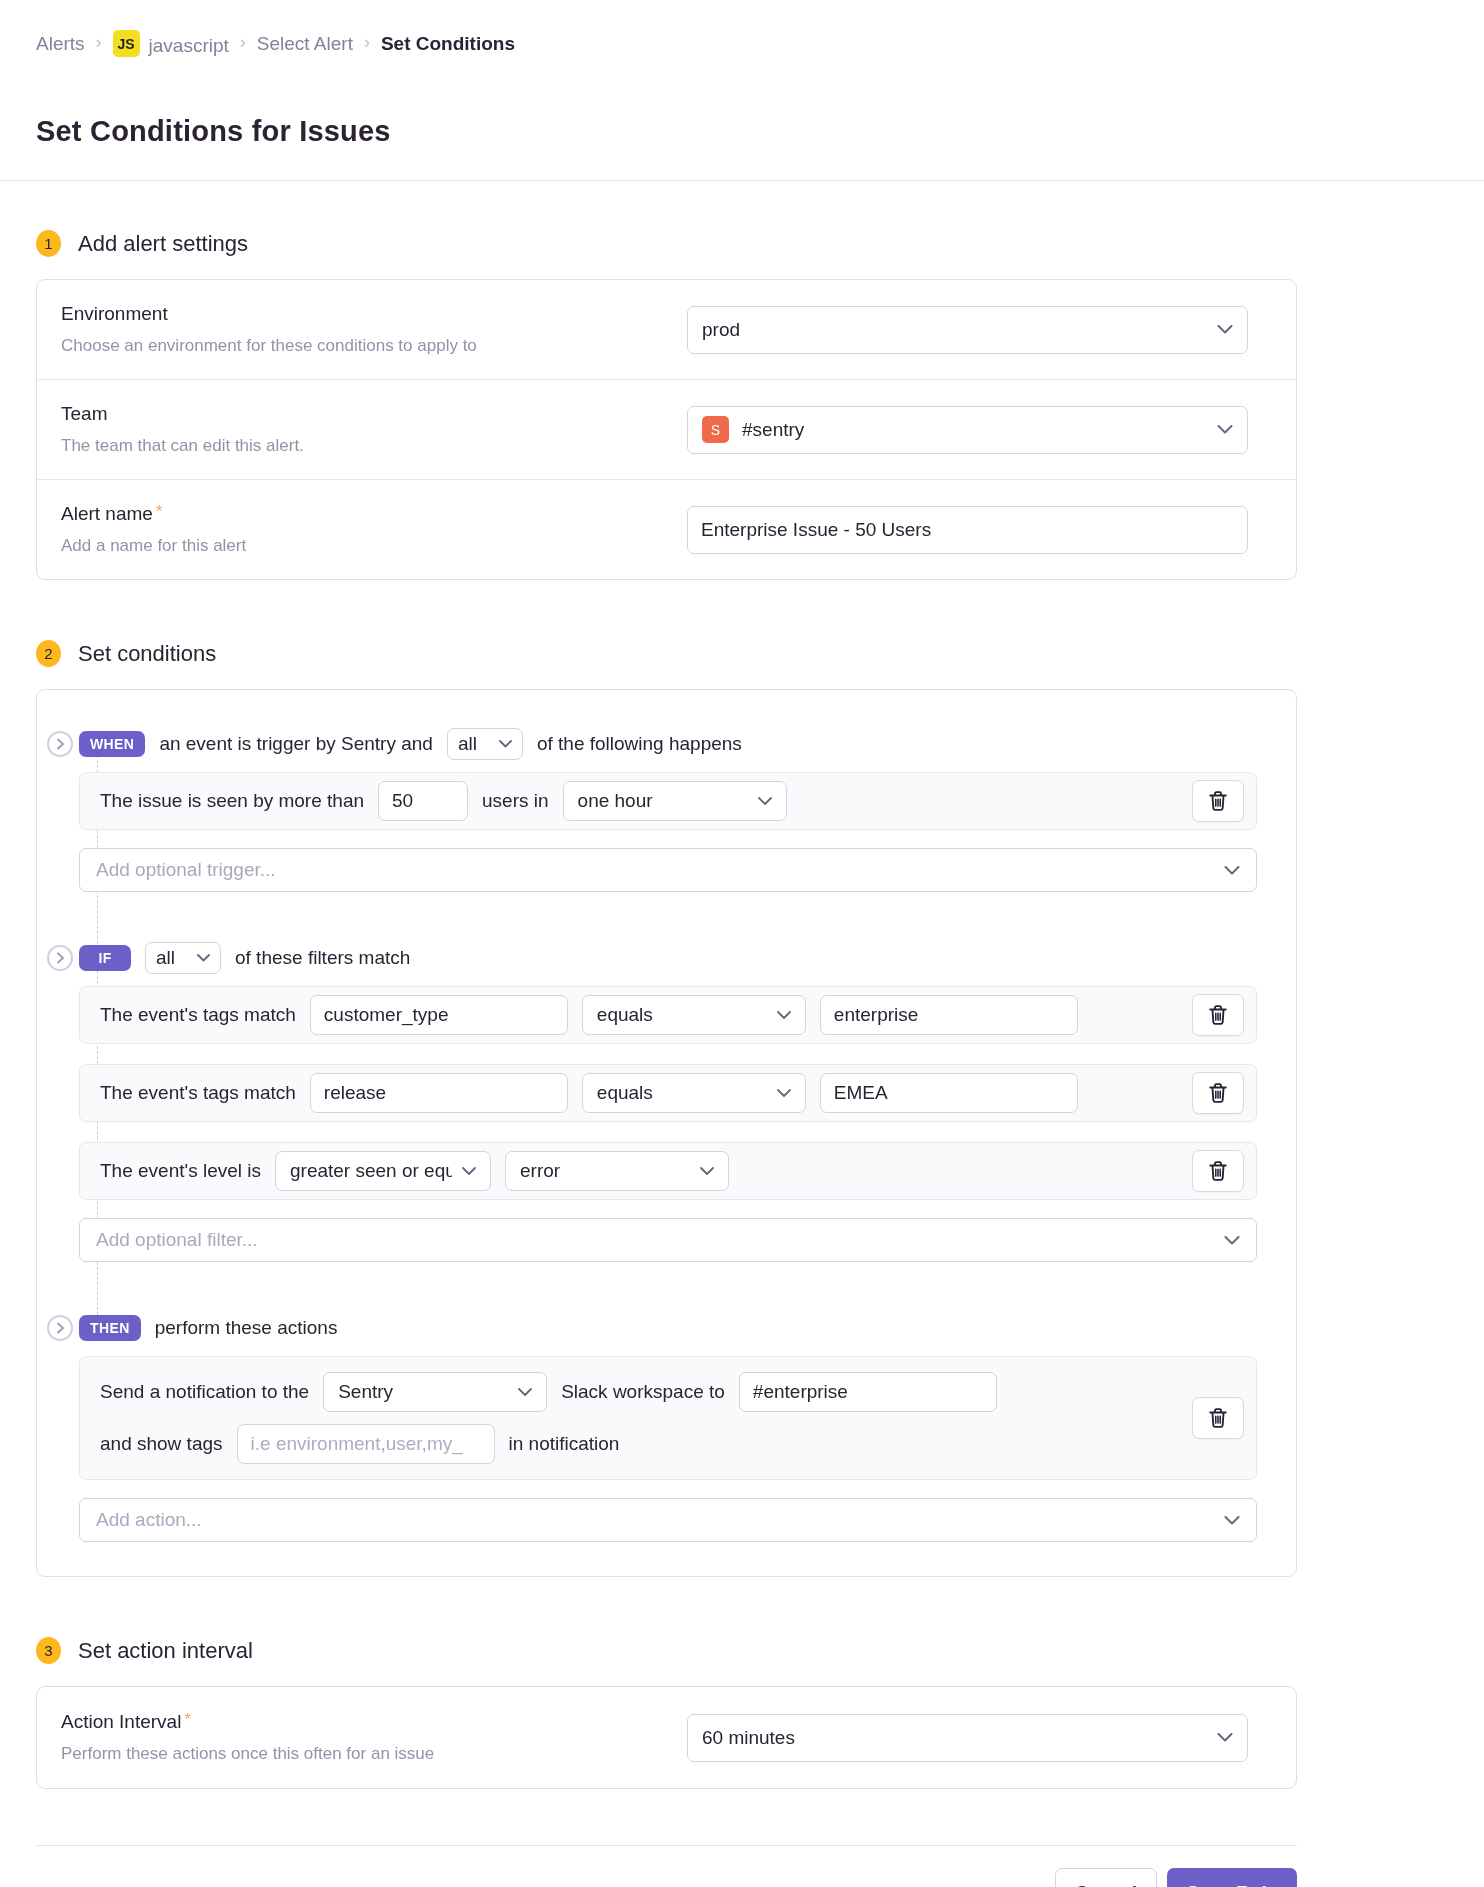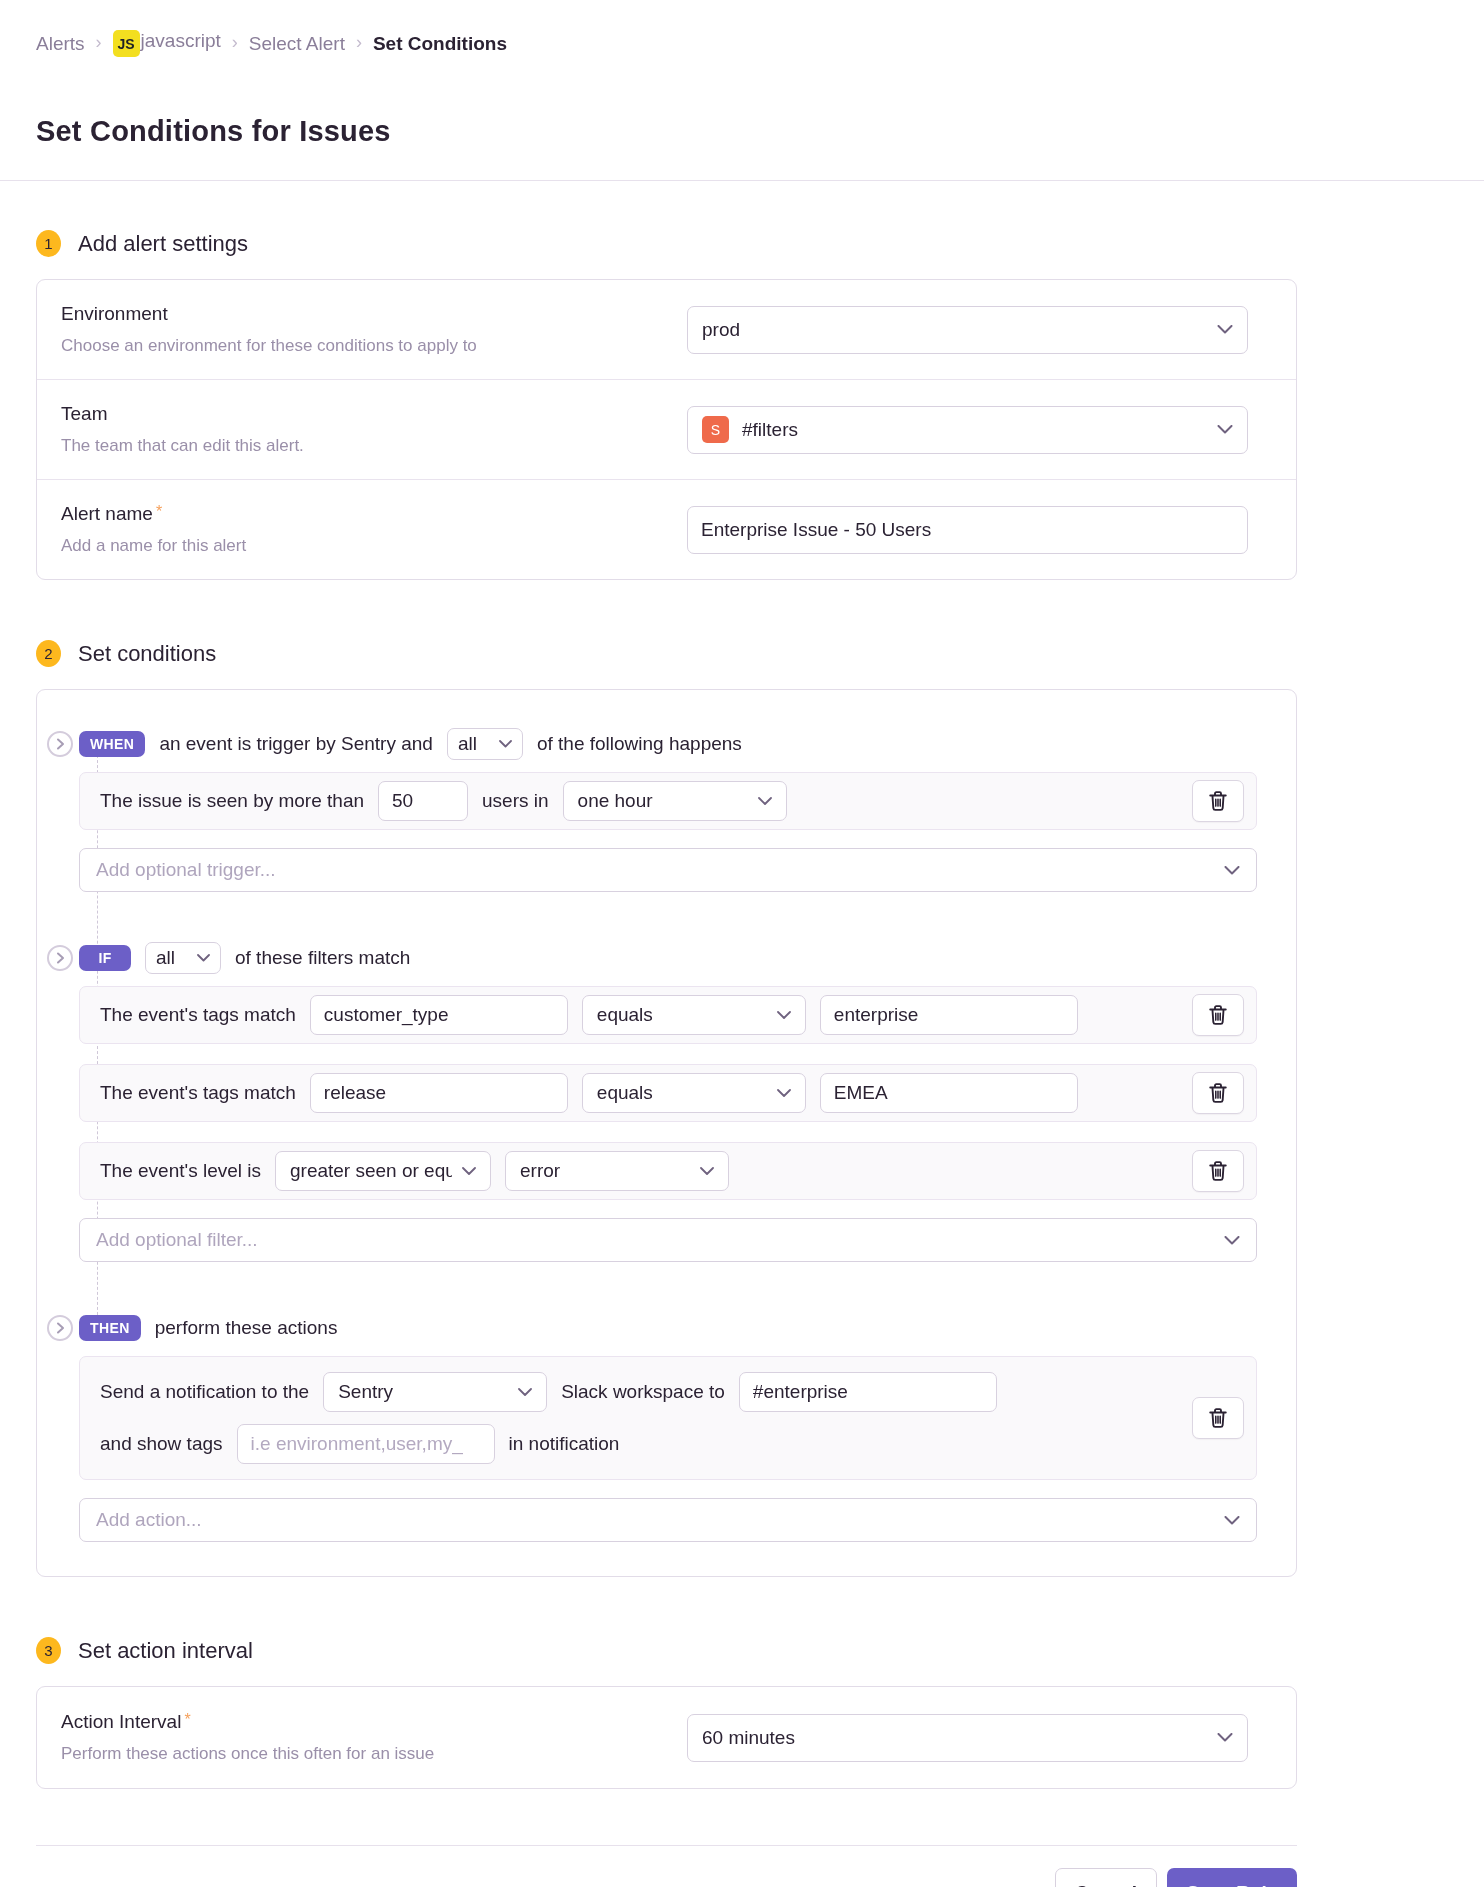--- a/index.html
+++ b/index.html
@@ -15,21 +15,21 @@
   .header { padding-top: 30px; }
   .breadcrumb { display: flex; align-items: center; gap: 11px; margin-left: 36px; font-size: 19px; color: #8A7E99; }
   .crumb { color: #8A7E99; text-decoration: none; cursor: pointer; }
   .crumb-current { color: #2B2233; font-weight: 600; }
   .crumb-sep { color: #C4BBCE; font-size: 18px; font-weight: 400; transform: translateY(-1px); }
   .js-badge {
     width: 27px; height: 27px; border-radius: 5px; background: #F3DF20;
     color: #1E2126; font-weight: bold; font-size: 14px;
     display: flex; align-items: center; justify-content: center;
   }
-  .project-crumb { display: flex; align-items: flex-start; gap: 1px; }
+  .project-crumb { display: flex; align-items: flex-end; gap: 9px; }
   .page-title { margin: 58px 0 0 36px; font-size: 29px; font-weight: 600; color: #2B2233; letter-spacing: .2px; }
   .header-divider { margin-top: 32px; border-bottom: 1px solid #E7E1EC; }
 
   
   .main { width: 1261px; margin-left: 36px; }
   .section-head { display: flex; align-items: center; gap: 17px; margin: 49px 0 22px 0; }
   .section-head.later { margin-top: 60px; }
   .step-circle {
     width: 25px; height: 27px; border-radius: 50%; background: #FDB81E;
     color: #2B2233; font-size: 15px; display: flex; align-items: center; justify-content: center;
@@ -170,21 +170,21 @@
     </div>
 
     <div class="settings-row">
       <div>
         <div class="field-label">Team</div>
         <div class="field-desc">The team that can edit this alert.</div>
       </div>
       <div class="select sel-lg">
         <span class="sel-left">
           <span class="team-avatar">S</span>
-          <span class="lbl">#filters</span>
+          <span class="lbl">#sentry</span>
         </span>
         <svg class="chev" width="16" height="9" viewBox="0 0 16 9">
             <path d="M1.5 1l6.5 6.5L14.5 1" stroke="#6F627F" stroke-width="2" fill="none" stroke-linecap="round" stroke-linejoin="round"></path>
           </svg>
       </div>
     </div>
 
     <div class="settings-row">
       <div>
         <div class="field-label">

